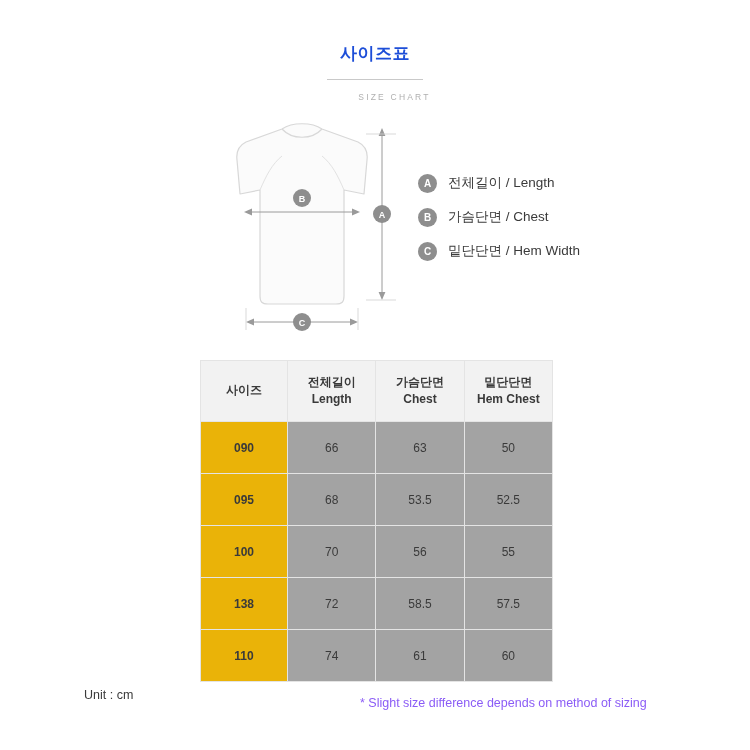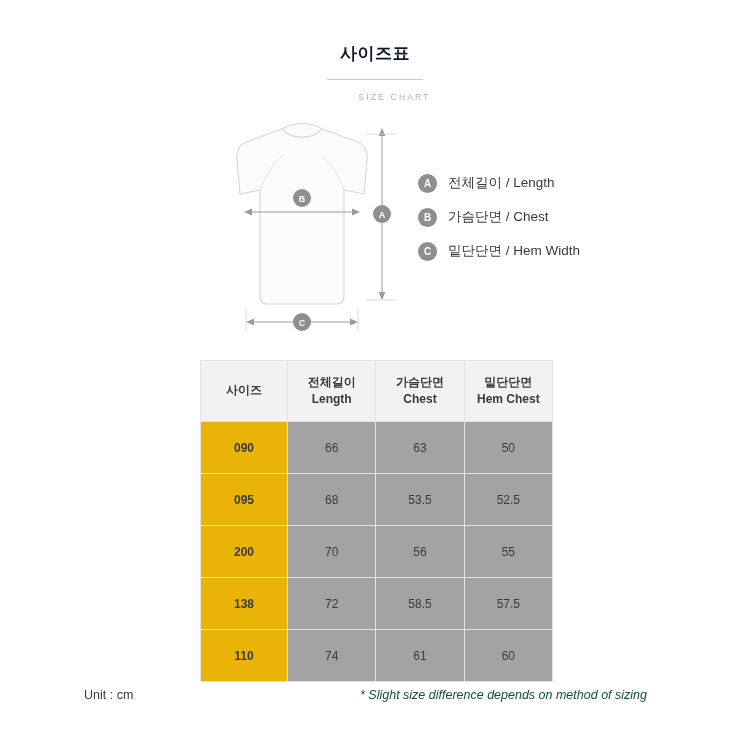--- a/index.html
+++ b/index.html
@@ -17,21 +17,21 @@
   }
 
   
   .header {
     text-align: center;
     padding-top: 42px;
   }
   .header .title {
     font-size: 17px;
     font-weight: bold;
-    color: #0f172a;
+    color: #1d4ed8;
     letter-spacing: 0.5px;
   }
   .header .rule {
     width: 96px;
     height: 1px;
     background: #c9c9c9;
     margin: 14px auto 0;
   }
   .header .subtitle {
     margin-top: 12px;
@@ -132,24 +132,23 @@
   .unit {
     position: absolute;
     left: 84px;
     top: 0;
     font-size: 12.5px;
     color: #3a3a3a;
   }
   .note {
     position: absolute;
     left: 360px;
-    top: 0;
+    top: 8px;
     font-size: 12.5px;
-    color: #14532d;
-    font-style: italic;
+    color: #8b5cf6;
   }
 
   .dim-letter {
     font-size: 9px;
     font-weight: bold;
     fill: #ffffff;
   }
 </style>
 </head>
 <body>
@@ -253,21 +252,21 @@
         <td>63</td>
         <td>50</td>
       </tr>
       <tr>
         <td class="size-cell">095</td>
         <td>68</td>
         <td>53.5</td>
         <td>52.5</td>
       </tr>
       <tr>
-        <td class="size-cell">200</td>
+        <td class="size-cell">100</td>
         <td>70</td>
         <td>56</td>
         <td>55</td>
       </tr>
       <tr>
         <td class="size-cell">138</td>
         <td>72</td>
         <td>58.5</td>
         <td>57.5</td>
       </tr>

